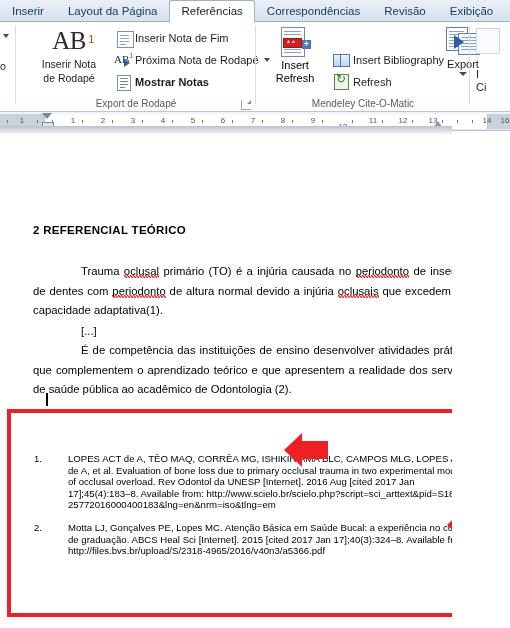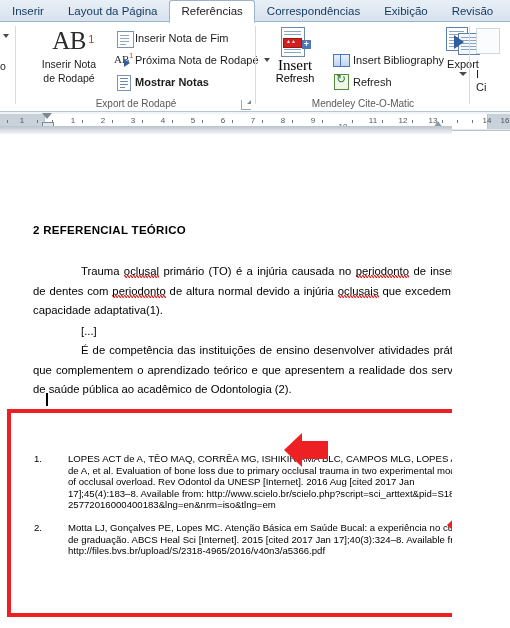--- a/index.html
+++ b/index.html
@@ -438,22 +438,22 @@
 <body>
 
 <div id="app">
 
   <div class="tabbar">
     <div class="tabbar-strip" id="tabstrip">
         <div class="tab">Inserir</div>
         <div class="tab">Layout da Página</div>
         <div class="tab active">Referências</div>
         <div class="tab">Correspondências</div>
+        <div class="tab">Revisão</div>
         <div class="tab">Exibição</div>
-        <div class="tab">Revisão</div>
       </div>
   </div>
 
   <div class="ribbon">
 
     <div class="rgroup leftcut">
       <div class="minichev"></div>
       <div class="cuttext">o</div>
       <div class="divider"></div>
     </div>
@@ -511,21 +511,21 @@
         <div class="ic-citation">
           <span class="page">
               <i style="top:3px"></i>
               <i style="top:6px"></i>
               <i style="top:21px"></i>
               <i style="top:24px"></i>
             </span>
           <span class="redband"></span>
           <span class="plus">+</span>
         </div>
-        <div class="cap" style="font-size:15px;line-height:13px;font-family:Liberation Serif, serif;">Insert</div>
+        <div class="cap" style="font-size:11px;line-height:13px;">Insert</div>
         <div class="cap" style="font-size:11px;line-height:13px;">Refresh</div>
       </div>
 
 
       <div class="smallrow" style="left:76px; top:28px;">
         <span class="ico">
             <span class="ic-book"></span>
           </span>
         <span class="lbl">Insert Bibliography</span>
       </div>

